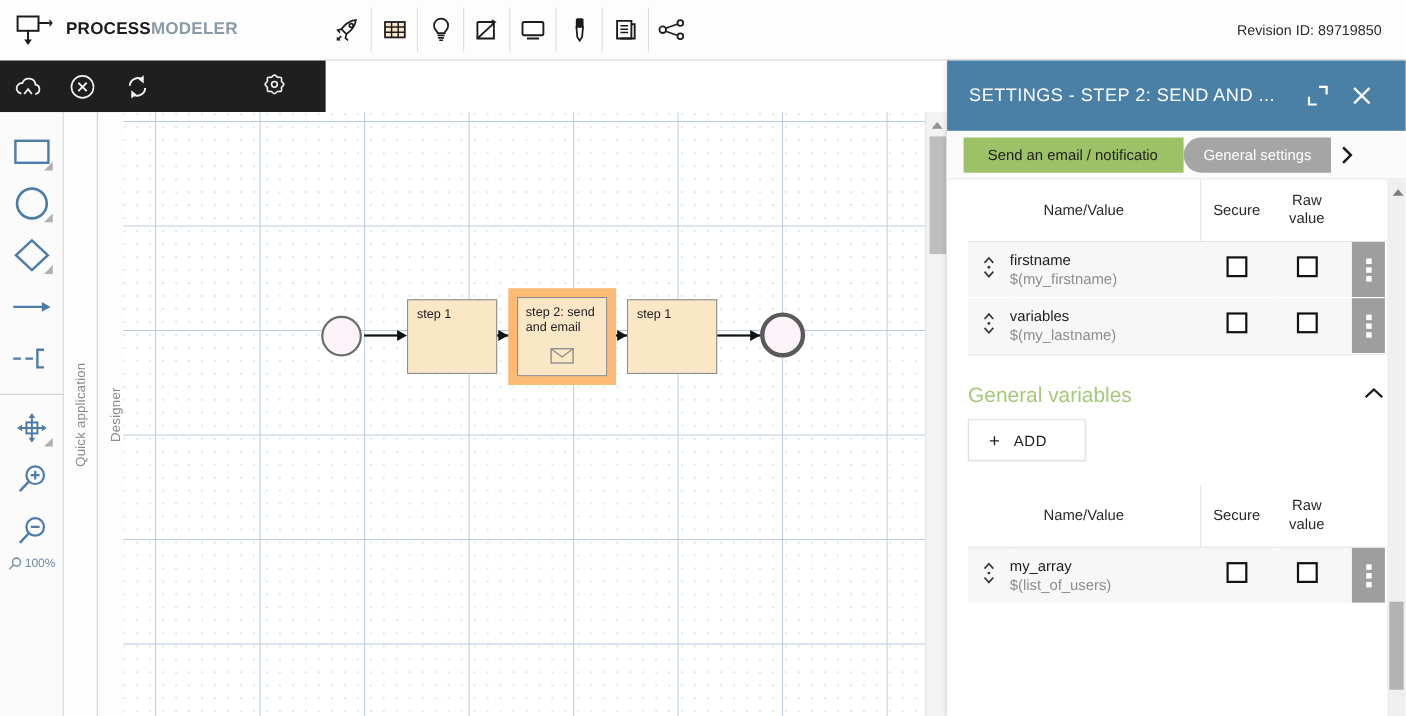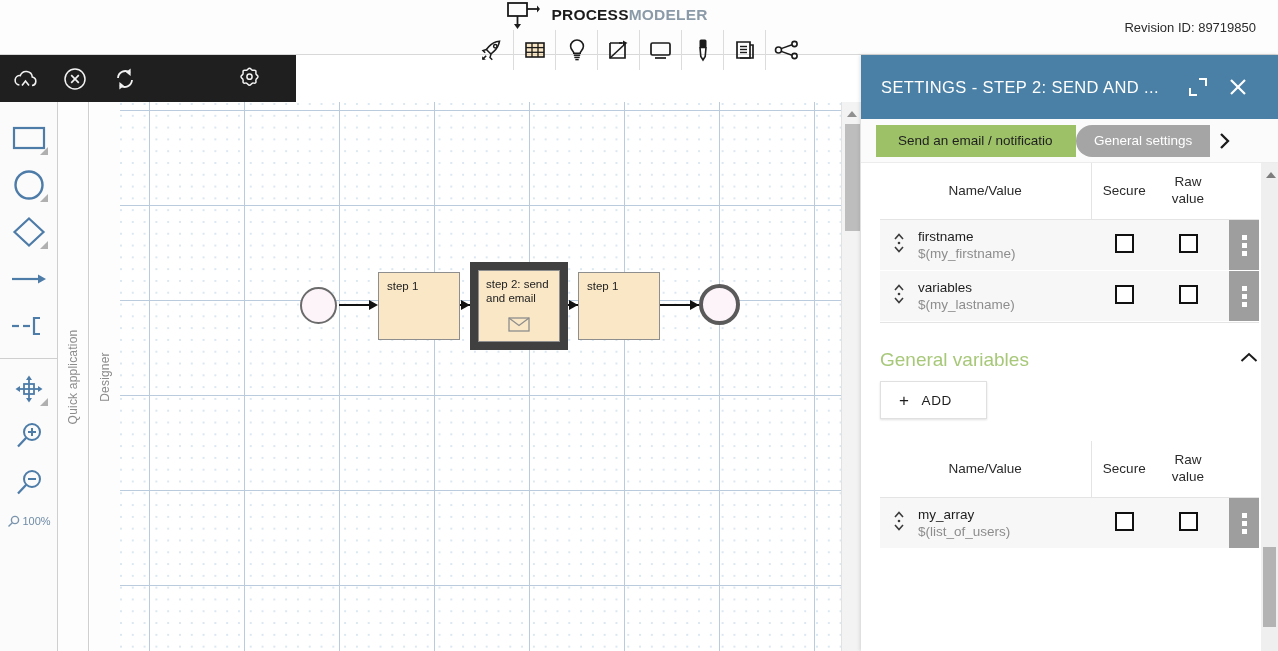--- a/index.html
+++ b/index.html
@@ -8,21 +8,21 @@
     font-family: "Liberation Sans", sans-serif;
     background: #ffffff;
     overflow: hidden;
   }
   #app { position: relative; width: 1278px; height: 651px; }
 
   
   .topbar {
     position: absolute; left: 0; top: 0; width: 1278px; height: 55px;
     background: #fdfdfd; border-bottom: 1px solid #d8d8d8;
-    display: flex; align-items: center; flex-direction: column;
+    display: flex; align-items: center;
   }
   .brand-zone {
     width: 295px; height: 55px; display: flex; align-items: center;
     padding-left: 14px; background: #fdfdfd;
   }
   .brand-logo { width: 34px; height: 30px; margin-right: 12px; flex: none; }
   .brand-text { font-size: 15.5px; font-weight: bold; letter-spacing: .2px; }
   .brand-text .b1 { color: #1b1b1b; }
   .brand-text .b2 { color: #8a9aa8; }
 
@@ -61,42 +61,42 @@
     width: 58px; height: 47px; display: flex; align-items: center; justify-content: center;
     position: relative; cursor: pointer;
   }
   .corner-tri {
     position: absolute; right: 10px; bottom: 6px;
     width: 0; height: 0;
     border-left: 8px solid transparent; border-bottom: 8px solid #b0b0b0;
   }
   .shape-sep { width: 58px; height: 1px; background: #cfcfcf; margin: 9px 0 6px 0; }
   .zoom-label {
-    width: 58px; height: 30px; display: flex; align-items: center; justify-content: center;
+    width: 58px; height: 30px; display: flex; justify-content: center;
     gap: 2px; color: #6f8ba6; font-size: 11px; cursor: pointer;
   }
 
   
   .vtabs { position: absolute; left: 58px; top: 102px; width: 64px; height: 549px; }
   .vtab {
     position: absolute; top: 0; width: 31px; height: 549px;
     background: #fdfdfd; border-right: 1px solid #cfcfcf;
     display: flex; align-items: center; justify-content: center;
     cursor: pointer;
   }
   .vtab .vlabel {
     transform: rotate(-90deg); white-space: nowrap;
     font-size: 12px; color: #8b8b8b; letter-spacing: .2px;
   }
   .vtab-1 { left: 0; }
   .vtab-2 { left: 32px; }
 
   
   .canvas-wrap {
-    position: absolute; left: 120px; top: 102px;
+    position: absolute; left: 112px; top: 102px;
     width: 739px; height: 549px; overflow: hidden;
     background: #ffffff;
   }
   .canvas-grid {
     position: absolute; left: 0; top: 0; width: 739px; height: 549px;
     background-color: #ffffff;
     background-image:
       linear-gradient(to right, #b9cbdd 1px, transparent 1px),
       linear-gradient(to bottom, #b9cbdd 1px, transparent 1px),
       radial-gradient(circle at 1px 1px, #dbe7f1 1.1px, transparent 1.2px);
@@ -132,21 +132,21 @@
   .ev-end   { left: 579px; top: 182px; width: 41px; height: 41px; border: 4px solid #5a5a5a; }
 
   .task {
     background: #fae7c6; border: 1.5px solid #8e8e8e;
     font-size: 11.5px; color: #222; padding: 6px 8px 0 8px; line-height: 14px;
   }
   .task-1 { left: 258px; top: 170px; width: 82px; height: 68px; }
   .task-3 { left: 458px; top: 170px; width: 82px; height: 68px; }
   .task-2-hl {
     left: 350px; top: 160px; width: 98px; height: 88px;
-    background: #404040; padding: 8px;
+    background: #fdba74; padding: 8px;
   }
   .task-2-hl .inner {
     width: 100%; height: 100%; background: #fae7c6; border: 1.5px solid #8e8e8e;
     position: relative; font-size: 11.5px; color: #222; padding: 6px 7px 0 7px; line-height: 14px;
   }
   .env-icon { position: absolute; left: 50%; bottom: 6px; transform: translateX(-50%); }
 
   .flow { position: absolute; height: 2px; background: #111; }
   .arrow-head {
     position: absolute; width: 0; height: 0;

